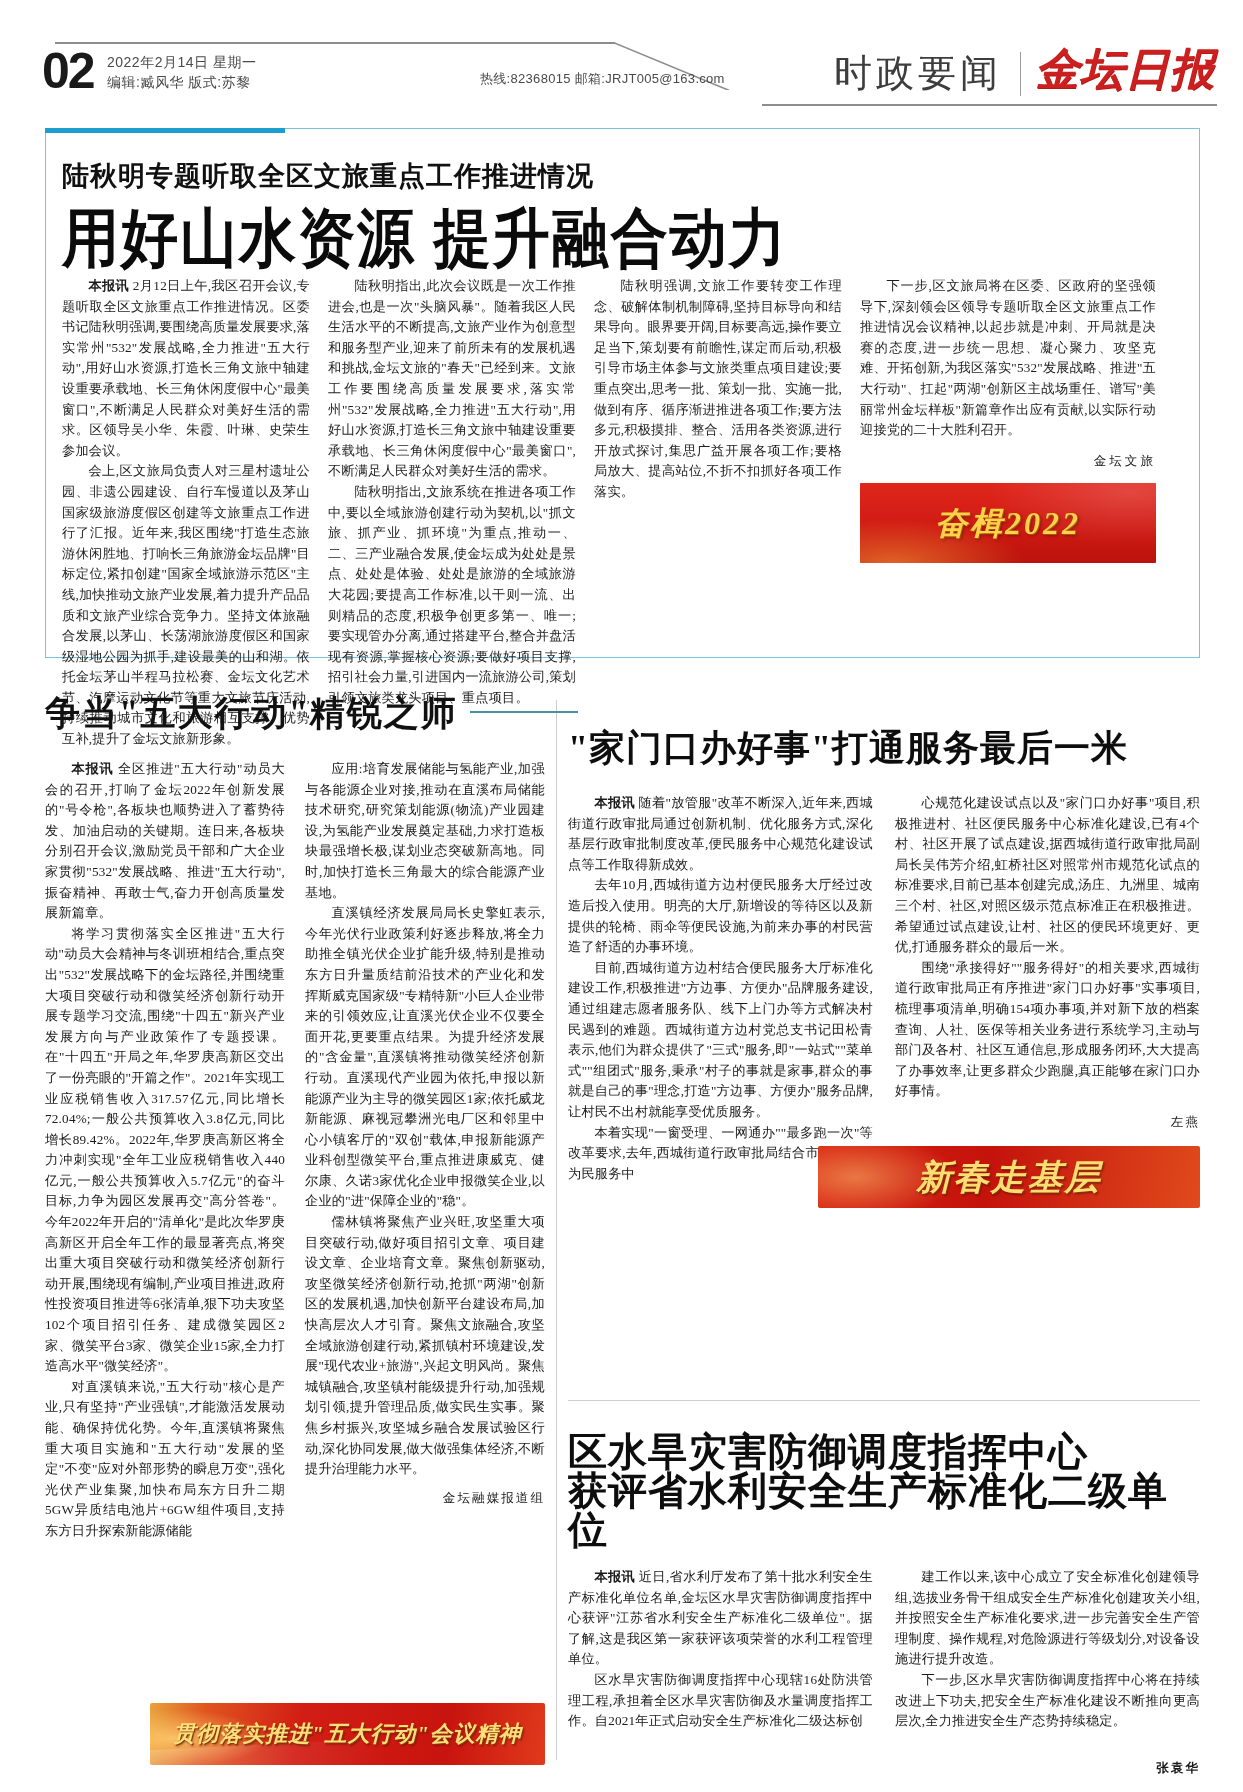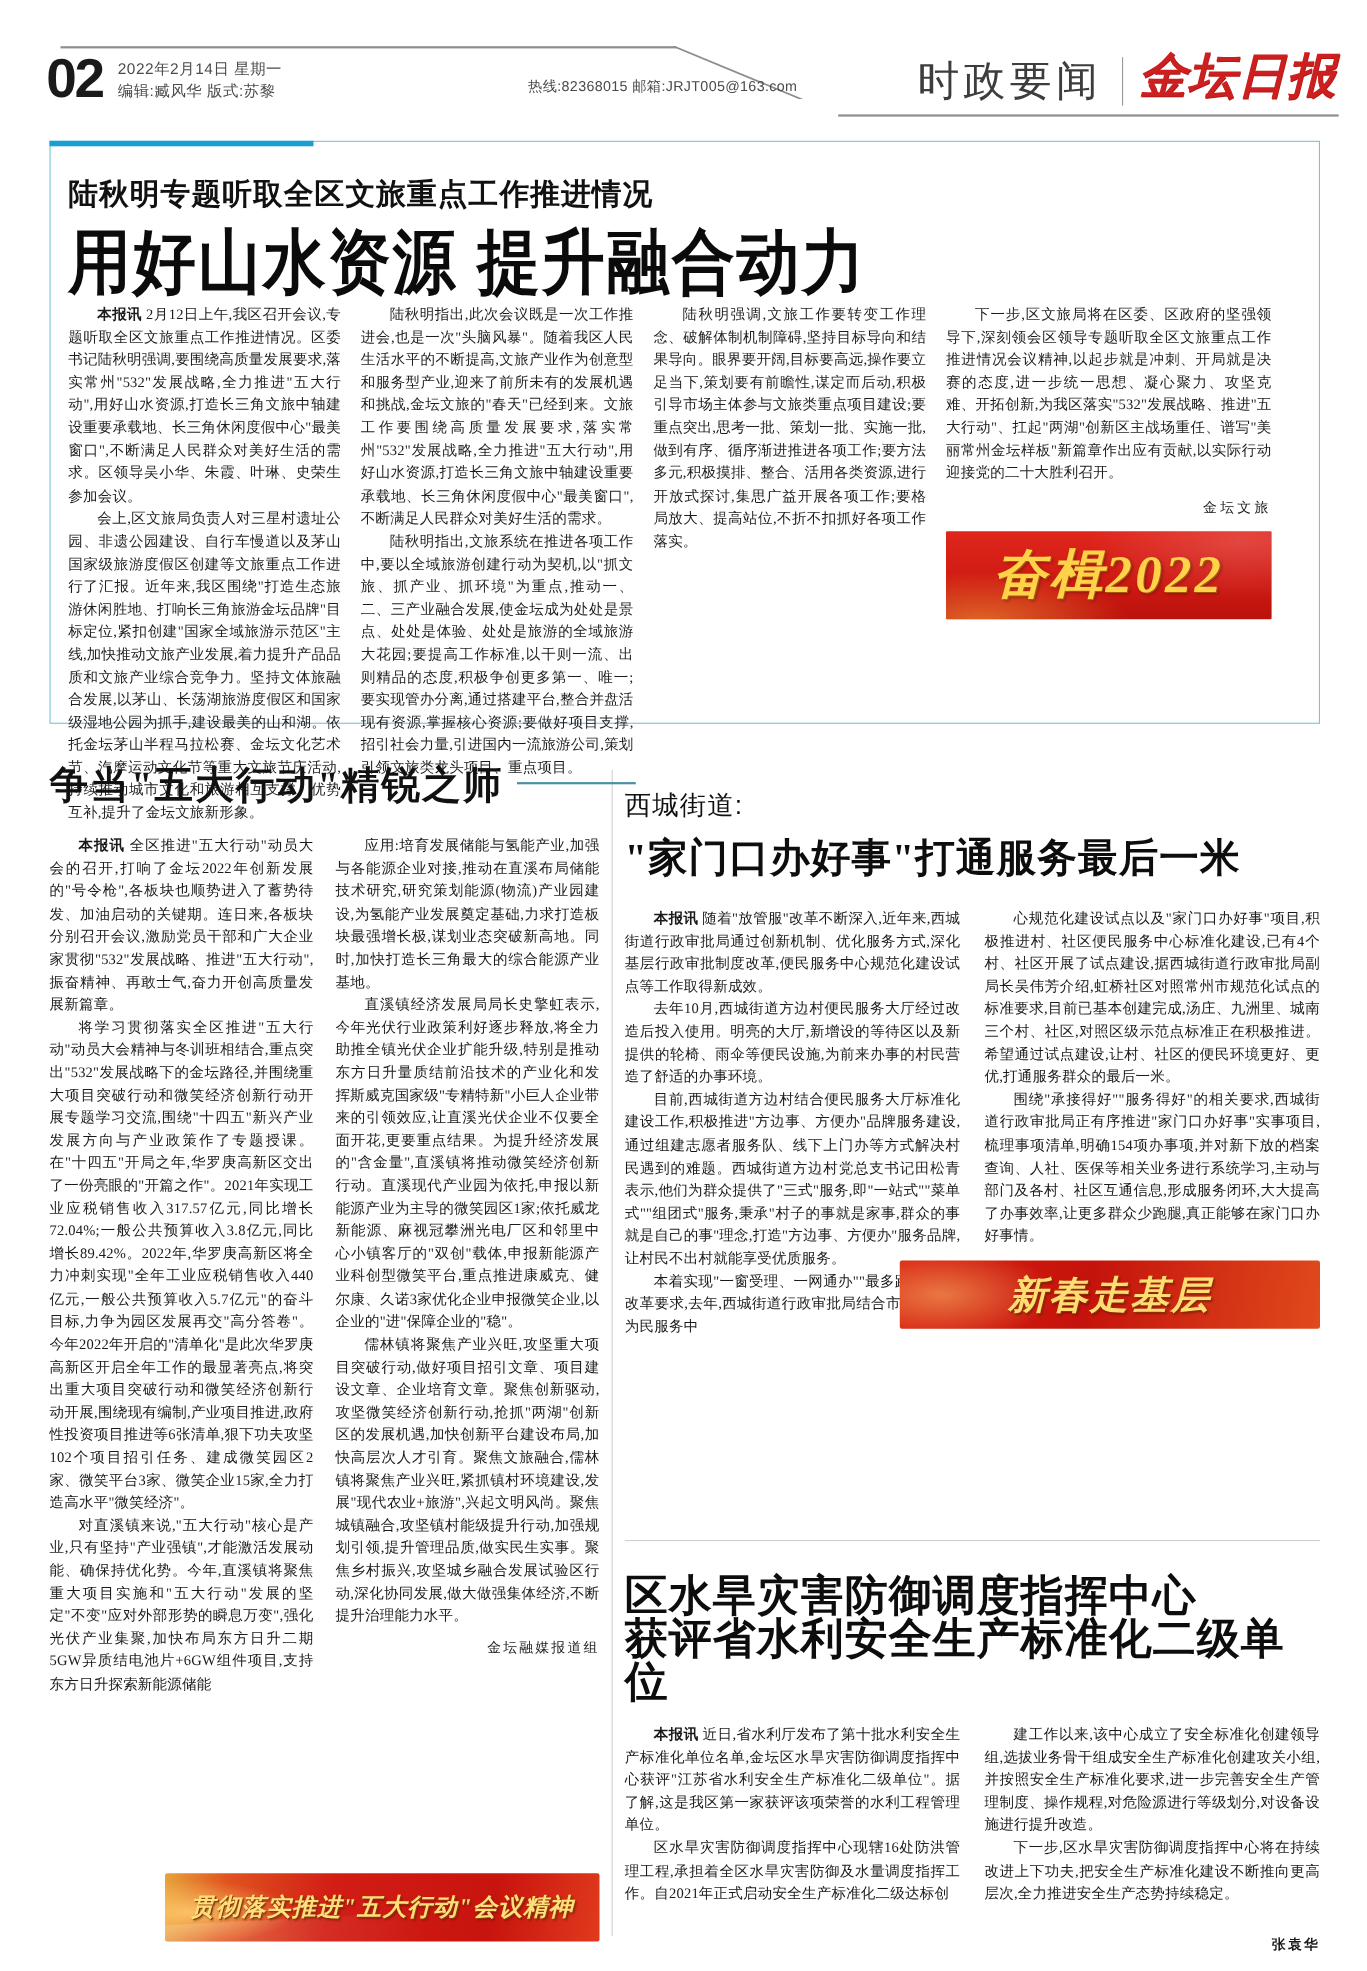--- a/index.html
+++ b/index.html
@@ -71,21 +71,21 @@
   .banner-red::before{
     content:"";position:absolute;left:-10%;bottom:-30%;width:70%;height:90%;
     background:radial-gradient(ellipse at 30% 70%, rgba(255,170,60,.55), rgba(255,170,60,0) 65%);
   }
   .banner-red::after{
     content:"";position:absolute;right:-15%;top:-40%;width:80%;height:130%;
     background:radial-gradient(ellipse at 70% 40%, rgba(255,255,255,.16), rgba(255,255,255,0) 60%);
   }
   .banner-red .btxt{position:relative;z-index:2;
     font-family:"Liberation Serif","DejaVu Serif",serif;
-    font-weight:bold;font-style:italic;font-size:48px;letter-spacing:3px;
+    font-weight:bold;font-style:italic;font-size:32px;letter-spacing:3px;
     color:#ffd24a;text-shadow:1px 1px 0 #a8560a, 2px 2px 3px rgba(0,0,0,.3);white-space:nowrap;}
 
   
   .vrule{position:absolute;background:#cfcfcf;width:1px;}
   .hrule{position:absolute;background:#cfcfcf;height:1px;}
 
   
   .s2{position:absolute;left:45px;top:690px;width:500px;}
   .s2-head{font-family:"Liberation Serif","DejaVu Serif",serif;
     font-weight:bold;font-size:35px;letter-spacing:2px;color:#111;white-space:nowrap;}
@@ -205,32 +205,31 @@
     <div class="s2-head"><span>争当"五大行动"精锐之师</span><span class="s2-headrule"></span></div>
     <div class="s2-cols">
       <div class="s2-col">
         <p><b>本报讯</b>&nbsp;<span>全区推进"五大行动"动员大会的召开,打响了金坛2022年创新发展的"号令枪",各板块也顺势进入了蓄势待发、加油启动的关键期。连日来,各板块分别召开会议,激励党员干部和广大企业家贯彻"532"发展战略、推进"五大行动",振奋精神、再敢士气,奋力开创高质量发展新篇章。</span></p>
         <p>将学习贯彻落实全区推进"五大行动"动员大会精神与冬训班相结合,重点突出"532"发展战略下的金坛路径,并围绕重大项目突破行动和微笑经济创新行动开展专题学习交流,围绕"十四五"新兴产业发展方向与产业政策作了专题授课。在"十四五"开局之年,华罗庚高新区交出了一份亮眼的"开篇之作"。2021年实现工业应税销售收入317.57亿元,同比增长72.04%;一般公共预算收入3.8亿元,同比增长89.42%。2022年,华罗庚高新区将全力冲刺实现"全年工业应税销售收入440亿元,一般公共预算收入5.7亿元"的奋斗目标,力争为园区发展再交"高分答卷"。今年2022年开启的"清单化"是此次华罗庚高新区开启全年工作的最显著亮点,将突出重大项目突破行动和微笑经济创新行动开展,围绕现有编制,产业项目推进,政府性投资项目推进等6张清单,狠下功夫攻坚102个项目招引任务、建成微笑园区2家、微笑平台3家、微笑企业15家,全力打造高水平"微笑经济"。</p>
         <p>对直溪镇来说,"五大行动"核心是产业,只有坚持"产业强镇",才能激活发展动能、确保持优化势。今年,直溪镇将聚焦重大项目实施和"五大行动"发展的坚定"不变"应对外部形势的瞬息万变",强化光伏产业集聚,加快布局东方日升二期5GW异质结电池片+6GW组件项目,支持东方日升探索新能源储能</p>
       </div>
       <div class="s2-col">
         <p>应用:培育发展储能与氢能产业,加强与各能源企业对接,推动在直溪布局储能技术研究,研究策划能源(物流)产业园建设,为氢能产业发展奠定基础,力求打造板块最强增长极,谋划业态突破新高地。同时,加快打造长三角最大的综合能源产业基地。</p>
         <p>直溪镇经济发展局局长史擎虹表示,今年光伏行业政策利好逐步释放,将全力助推全镇光伏企业扩能升级,特别是推动东方日升量质结前沿技术的产业化和发挥斯威克国家级"专精特新"小巨人企业带来的引领效应,让直溪光伏企业不仅要全面开花,更要重点结果。为提升经济发展的"含金量",直溪镇将推动微笑经济创新行动。直溪现代产业园为依托,申报以新能源产业为主导的微笑园区1家;依托威龙新能源、麻视冠攀洲光电厂区和邻里中心小镇客厅的"双创"载体,申报新能源产业科创型微笑平台,重点推进康威克、健尔康、久诺3家优化企业申报微笑企业,以企业的"进"保障企业的"稳"。</p>
-        <p>儒林镇将聚焦产业兴旺,攻坚重大项目突破行动,做好项目招引文章、项目建设文章、企业培育文章。聚焦创新驱动,攻坚微笑经济创新行动,抢抓"两湖"创新区的发展机遇,加快创新平台建设布局,加快高层次人才引育。聚焦文旅融合,儒林镇将聚焦产业兴旺,紧抓镇村环境建设,发展"现代农业+旅游",兴起文明风尚。聚焦城镇融合,攻坚镇村能级提升行动,加强规划引领,提升管理品质,做实民生实事。聚焦乡村振兴,攻坚城乡融合发展试验区行动,深化协同发展,做大做强集体经济,不断提升治理能力水平。</p>
+        <p>儒林镇将聚焦产业兴旺,攻坚重大项目突破行动,做好项目招引文章、项目建设文章、企业培育文章。聚焦创新驱动,攻坚微笑经济创新行动,抢抓"两湖"创新区的发展机遇,加快创新平台建设布局,加快高层次人才引育。聚焦文旅融合,攻坚全域旅游创建行动,紧抓镇村环境建设,发展"现代农业+旅游",兴起文明风尚。聚焦城镇融合,攻坚镇村能级提升行动,加强规划引领,提升管理品质,做实民生实事。聚焦乡村振兴,攻坚城乡融合发展试验区行动,深化协同发展,做大做强集体经济,不断提升治理能力水平。</p>
         <div class="s2-byline">金坛融媒报道组</div>
       </div>
     </div>
   </div>
 
   <div class="banner-gold">
     <span class="btxt2">贯彻落实推进"五大行动"会议精神</span>
   </div>
 
   <div class="s3">
-    <div class="s3-kicker">西城街道:</div>
     <div class="s3-head">"家门口办好事"打通服务最后一米</div>
     <div class="s3-cols">
       <div class="s3-col">
         <p><b>本报讯</b>&nbsp;<span>随着"放管服"改革不断深入,近年来,西城街道行政审批局通过创新机制、优化服务方式,深化基层行政审批制度改革,便民服务中心规范化建设试点等工作取得新成效。</span></p>
         <p>去年10月,西城街道方边村便民服务大厅经过改造后投入使用。明亮的大厅,新增设的等待区以及新提供的轮椅、雨伞等便民设施,为前来办事的村民营造了舒适的办事环境。</p>
         <p>目前,西城街道方边村结合便民服务大厅标准化建设工作,积极推进"方边事、方便办"品牌服务建设,通过组建志愿者服务队、线下上门办等方式解决村民遇到的难题。西城街道方边村党总支书记田松青表示,他们为群众提供了"三式"服务,即"一站式""菜单式""组团式"服务,秉承"村子的事就是家事,群众的事就是自己的事"理念,打造"方边事、方便办"服务品牌,让村民不出村就能享受优质服务。</p>
         <p>本着实现"一窗受理、一网通办""最多跑一次"等改革要求,去年,西城街道行政审批局结合市、区两级为民服务中</p>
       </div>
       <div class="s3-col">
         <p>心规范化建设试点以及"家门口办好事"项目,积极推进村、社区便民服务中心标准化建设,已有4个村、社区开展了试点建设,据西城街道行政审批局副局长吴伟芳介绍,虹桥社区对照常州市规范化试点的标准要求,目前已基本创建完成,汤庄、九洲里、城南三个村、社区,对照区级示范点标准正在积极推进。希望通过试点建设,让村、社区的便民环境更好、更优,打通服务群众的最后一米。</p>

